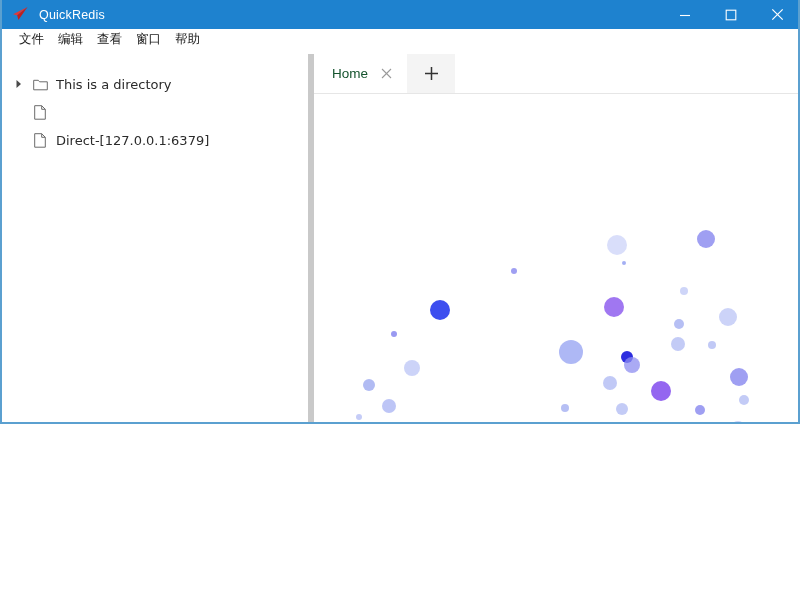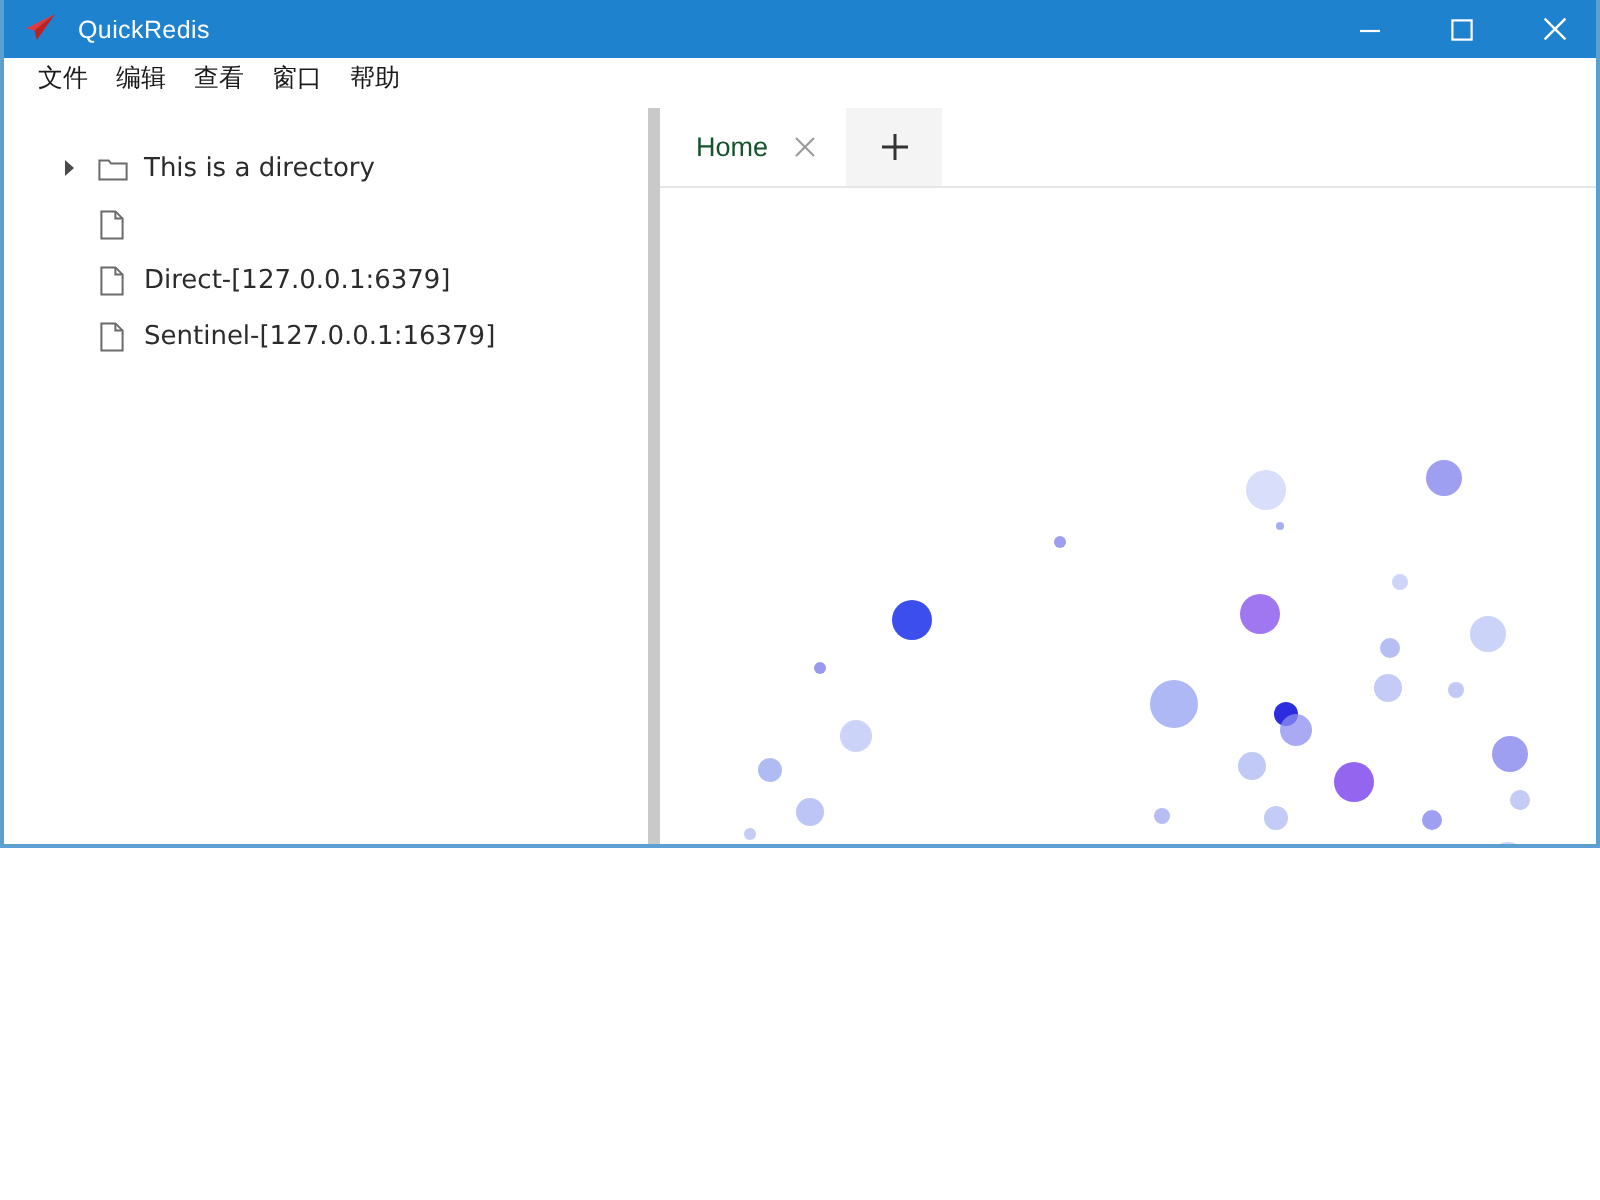--- a/index.html
+++ b/index.html
@@ -92,21 +92,20 @@
   }
 
   
   .sidebar {
     width: 306px;
     height: 100%;
     background: #ffffff;
     padding-top: 16px;
     overflow: hidden;
     flex: none;
-    margin-left: 16px;
   }
   .tree-item {
     height: 28px;
     display: flex;
     align-items: center;
     padding-left: 30px;
     white-space: nowrap;
   }
   .tree-arrow {
     width: 14px;
@@ -278,30 +277,20 @@
         <span class="tree-arrow empty"></span>
         <span class="tree-icon">
           <svg width="12" height="15" viewBox="0 0 12 15">
             <path d="M0.7 0.7 h7 l3.6 3.6 v9.9 h-10.6 z" fill="none" stroke="#6b6b6b" stroke-width="1"></path>
             <path d="M7.7 0.7 v3.6 h3.6" fill="none" stroke="#6b6b6b" stroke-width="1"></path>
           </svg>
         </span>
         <span class="tree-label">Direct-[127.0.0.1:6379]</span>
       </div>
 
-      <div class="tree-item">
-        <span class="tree-arrow empty"></span>
-        <span class="tree-icon">
-          <svg width="12" height="15" viewBox="0 0 12 15">
-            <path d="M0.7 0.7 h7 l3.6 3.6 v9.9 h-10.6 z" fill="none" stroke="#6b6b6b" stroke-width="1"></path>
-            <path d="M7.7 0.7 v3.6 h3.6" fill="none" stroke="#6b6b6b" stroke-width="1"></path>
-          </svg>
-        </span>
-        <span class="tree-label">Sentinel-[127.0.0.1:16379]</span>
-      </div>
 
     </div>
 
     <div class="splitter"></div>
 
     <div class="main-panel">
 
       <div class="tabbar">
         <div class="tab">
           <span class="tab-label">Home</span>

